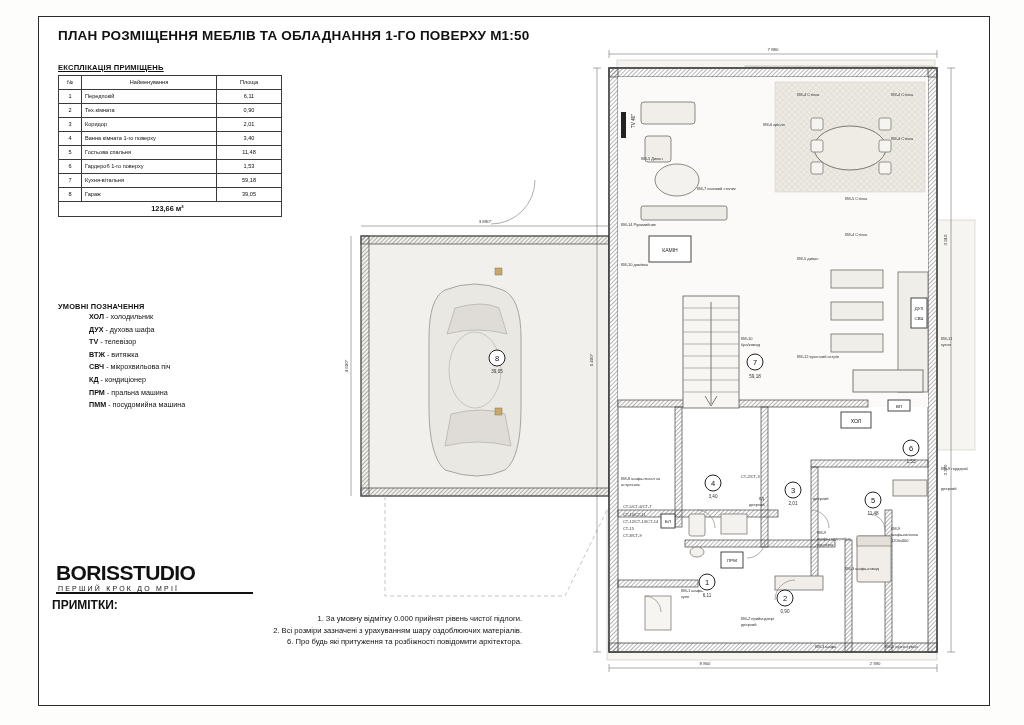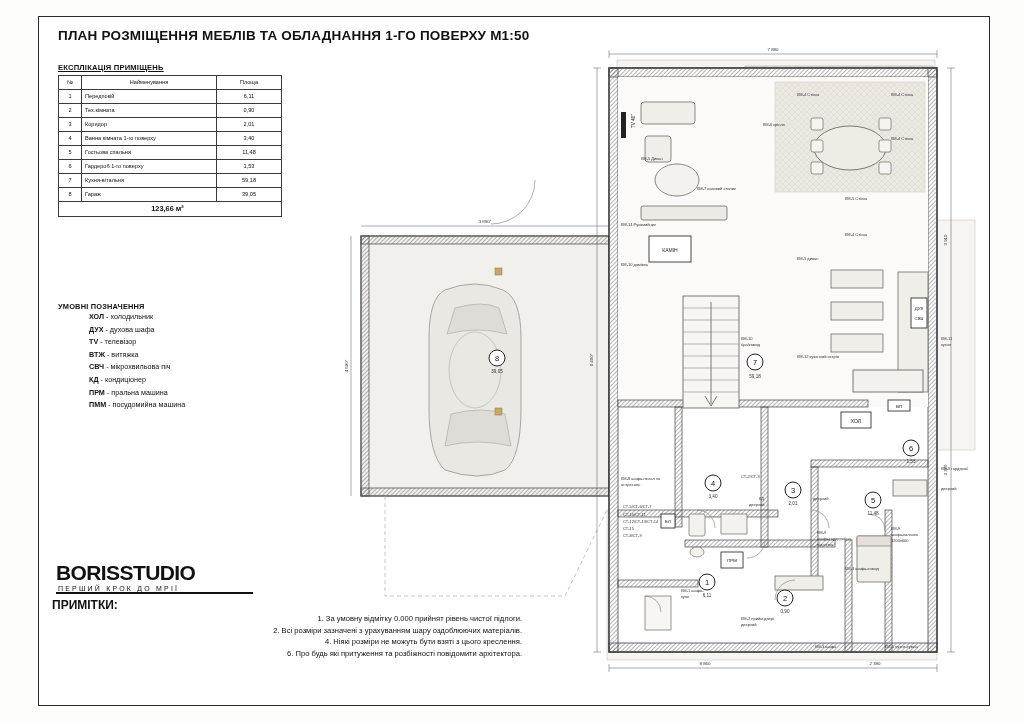--- a/index.html
+++ b/index.html
@@ -246,21 +246,20 @@
   <div class="logo">
     <div class="logo-main">BORISSTUDIO</div>
     <div class="logo-sub">ПЕРШИЙ КРОК ДО МРІЇ</div>
   </div>
   <div class="logo-rule"></div>
 
   <div class="notes">
     <div class="notes-title">ПРИМІТКИ:</div>
     <div class="notes-line">1. За умовну відмітку 0.000 прийнят рівень чистої підлоги.</div>
     <div class="notes-line">2. Всі розміри зазначені з урахуванням шару оздоблюючих матеріалів.</div>
-    <div class="notes-line">4. Ніякі розміри не можуть бути взяті з цього креслення.</div>
     <div class="notes-line">6. Про будь які притуження та розбіжності повідомити архітектора.</div>
   </div>
 
   <div class="plan">
     <svg width="640" height="640" viewBox="0 0 640 640" xmlns="http://www.w3.org/2000/svg">
       <defs>
         <pattern id="hatchWall" width="3" height="3" patternTransform="rotate(45)" patternUnits="userSpaceOnUse">
           <line x1="0" y1="0" x2="0" y2="3" stroke="#777" stroke-width="1.1"></line>
         </pattern>
         <pattern id="tileFine" width="6" height="6" patternUnits="userSpaceOnUse">

